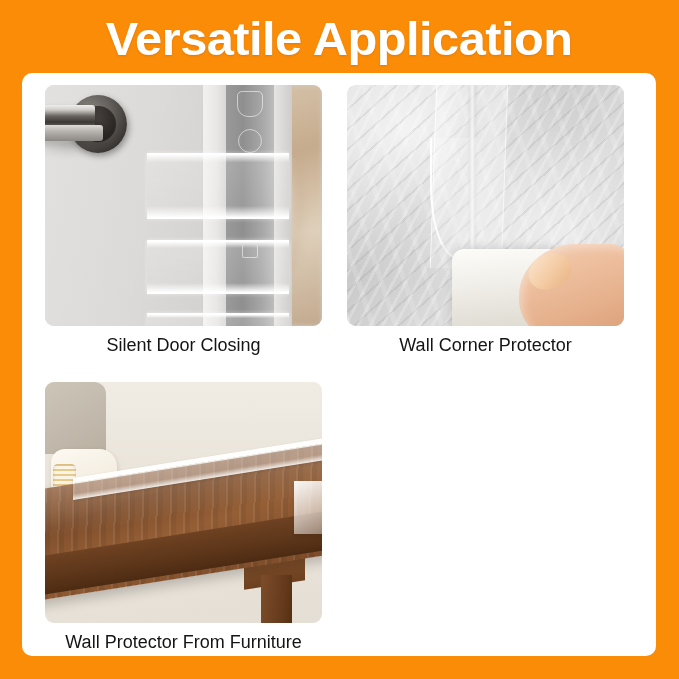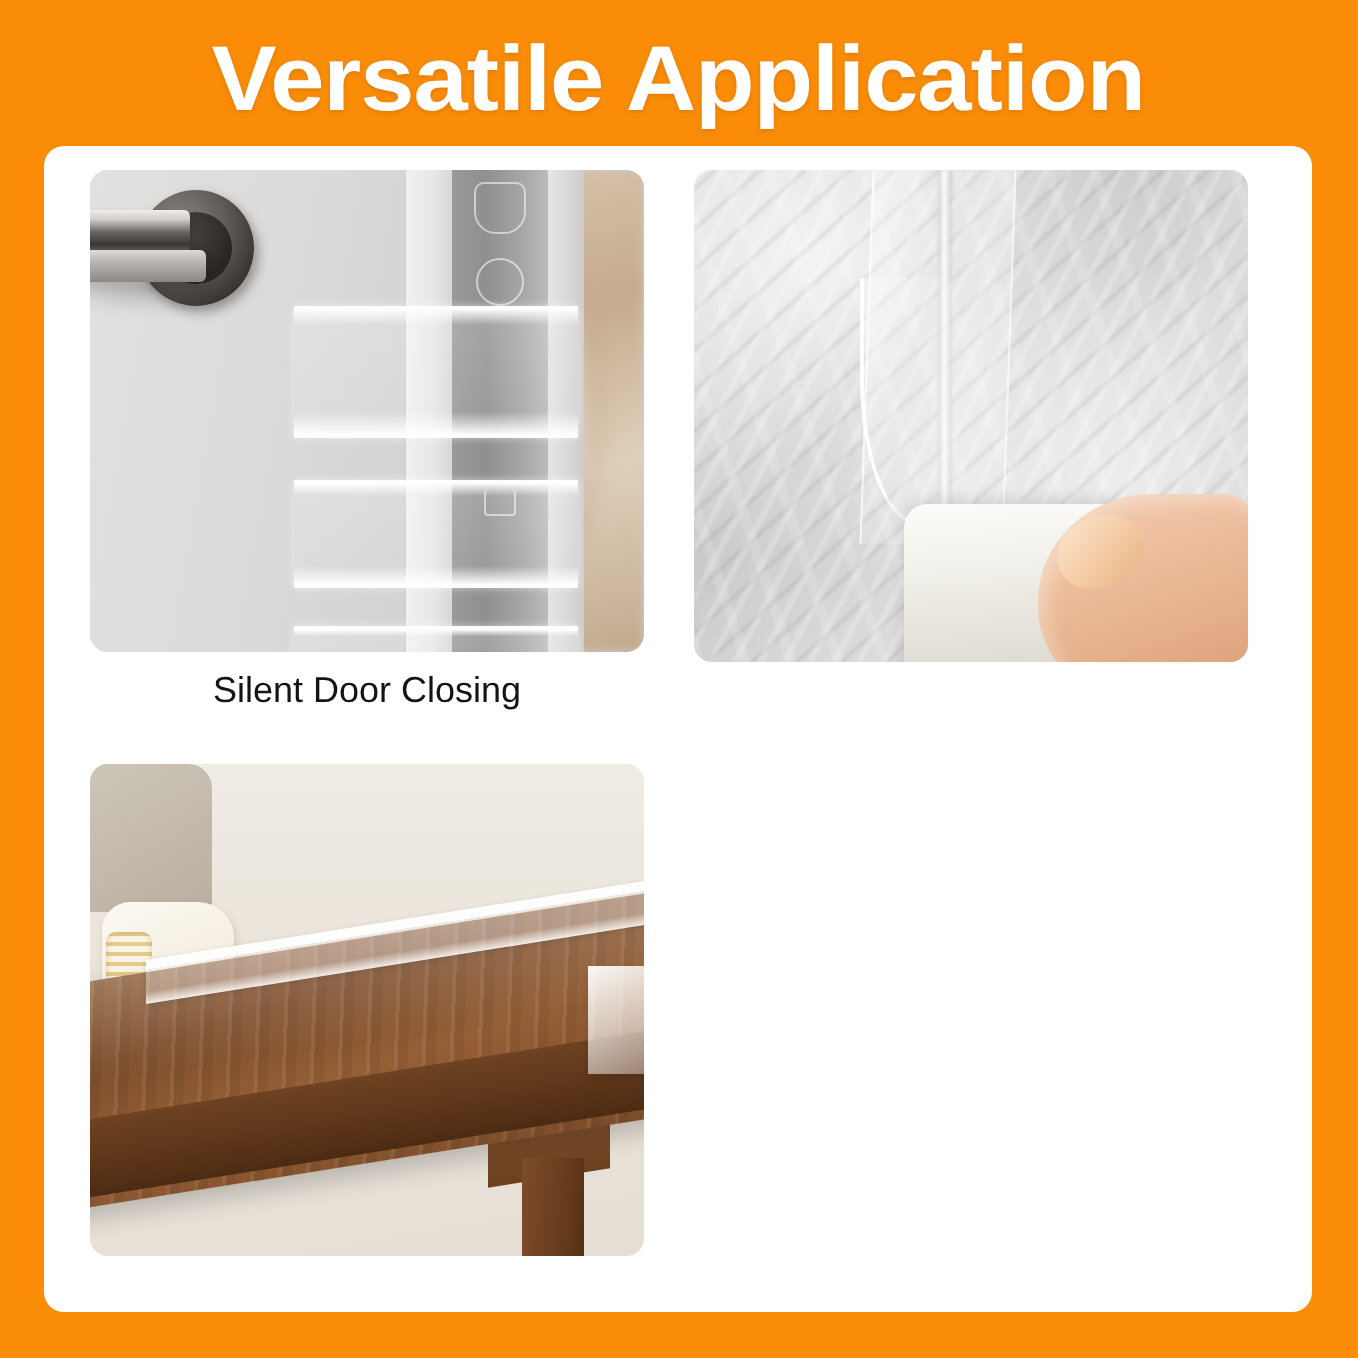--- a/index.html
+++ b/index.html
@@ -448,20 +448,21 @@
           <div class="p2-tape-strip"></div>
           <div class="p2-tape-curl"></div>
           <div class="p2-roll">
             <div class="p2-roll-rings"></div>
 
           </div>
           <div class="p2-thumb">
             <div class="p2-nail"></div>
           </div>
         </div>
+        <div class="caption">Wall Corner Protector</div>
       </div>
 
       <div class="cell">
         <div class="photo p3">
           <div class="p3-wall"></div>
           <div class="p3-wallpanel"></div>
           <div class="p3-backdrop"></div>
           <div class="p3-speaker">
             <div class="p3-grill"></div>
             <span class="p3-leg1"></span>
@@ -470,18 +471,19 @@
           <div class="p3-leg-top"></div>
           <div class="p3-top">
             <div class="p3-top-grain"></div>
             <div class="p3-top-gloss"></div>
           </div>
           <div class="p3-front"></div>
           <div class="p3-leg"></div>
           <div class="p3-prot"></div>
           <div class="p3-prot-corner"></div>
         </div>
+        <div class="caption">Wall Protector From Furniture</div>
       </div>
 
 
     </div>
   </div>
 </div>
 
 </body></html>

